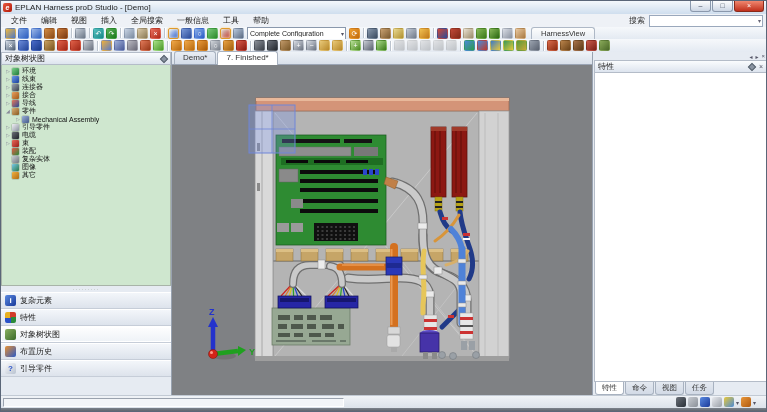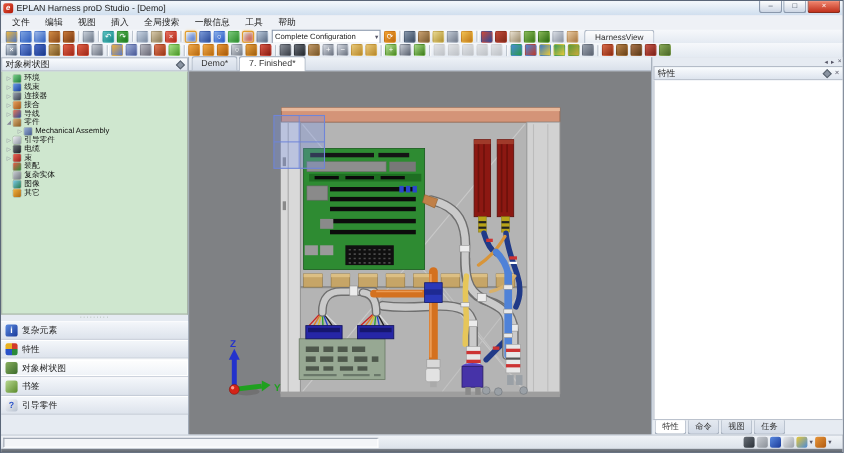--- a/index.html
+++ b/index.html
@@ -87,20 +87,27 @@
     <div id="menu-items" style="display:flex">
         <span class="menu-item">文件</span>
         <span class="menu-item">编辑</span>
         <span class="menu-item">视图</span>
         <span class="menu-item">插入</span>
         <span class="menu-item">全局搜索</span>
         <span class="menu-item">一般信息</span>
         <span class="menu-item">工具</span>
         <span class="menu-item">帮助</span>
       </div>
+    <div class="search-wrap">
+      <span class="search-label">搜索</span>
+      <span class="search-box">
+        <input style="">
+        <span class="arr">▾</span>
+      </span>
+    </div>
   </div>
 
   <div class="tbar tb1" id="tb1">
       <span class="ticon" style="background: linear-gradient(135deg, rgb(240, 185, 62), rgb(74, 118, 200));"></span>
       <span class="ticon" style="background: linear-gradient(135deg, rgb(125, 163, 224), rgb(47, 95, 192));"></span>
       <span class="ticon" style="background: linear-gradient(135deg, rgb(157, 184, 232), rgb(47, 95, 192));"></span>
       <span class="ticon" style="background: linear-gradient(135deg, rgb(208, 138, 68), rgb(138, 74, 26));"></span>
       <span class="ticon" style="background: linear-gradient(135deg, rgb(200, 120, 56), rgb(122, 58, 18));"></span>
       <span class="tsep"></span>
       <span class="ticon" style="background: linear-gradient(135deg, rgb(200, 208, 218), rgb(106, 118, 134));"></span>
@@ -278,22 +285,22 @@
         </div>
         <div class="lbtn">
           <span class="lico grid"></span>
           <span>特性</span>
         </div>
         <div class="lbtn active">
           <span class="lico" style="background: linear-gradient(135deg, rgb(138, 176, 96), rgb(58, 106, 42));"></span>
           <span>对象树状图</span>
         </div>
         <div class="lbtn">
-          <span class="lico" style="background: linear-gradient(135deg, rgb(184, 216, 144), rgb(90, 138, 42));"></span>
-          <span>书签</span>
+          <span class="lico" style="background: linear-gradient(135deg, rgb(232, 144, 48), rgb(42, 90, 200));"></span>
+          <span>布置历史</span>
         </div>
         <div class="lbtn">
           <span class="lico" style="background: linear-gradient(135deg, rgb(248, 248, 250), rgb(184, 194, 208)); color: rgb(42, 82, 200);">?</span>
           <span>引导零件</span>
         </div>
       </div>
   </div>
 
   <div class="tabstrip" id="tabstrip">
       <span class="dtab">Demo*</span>

